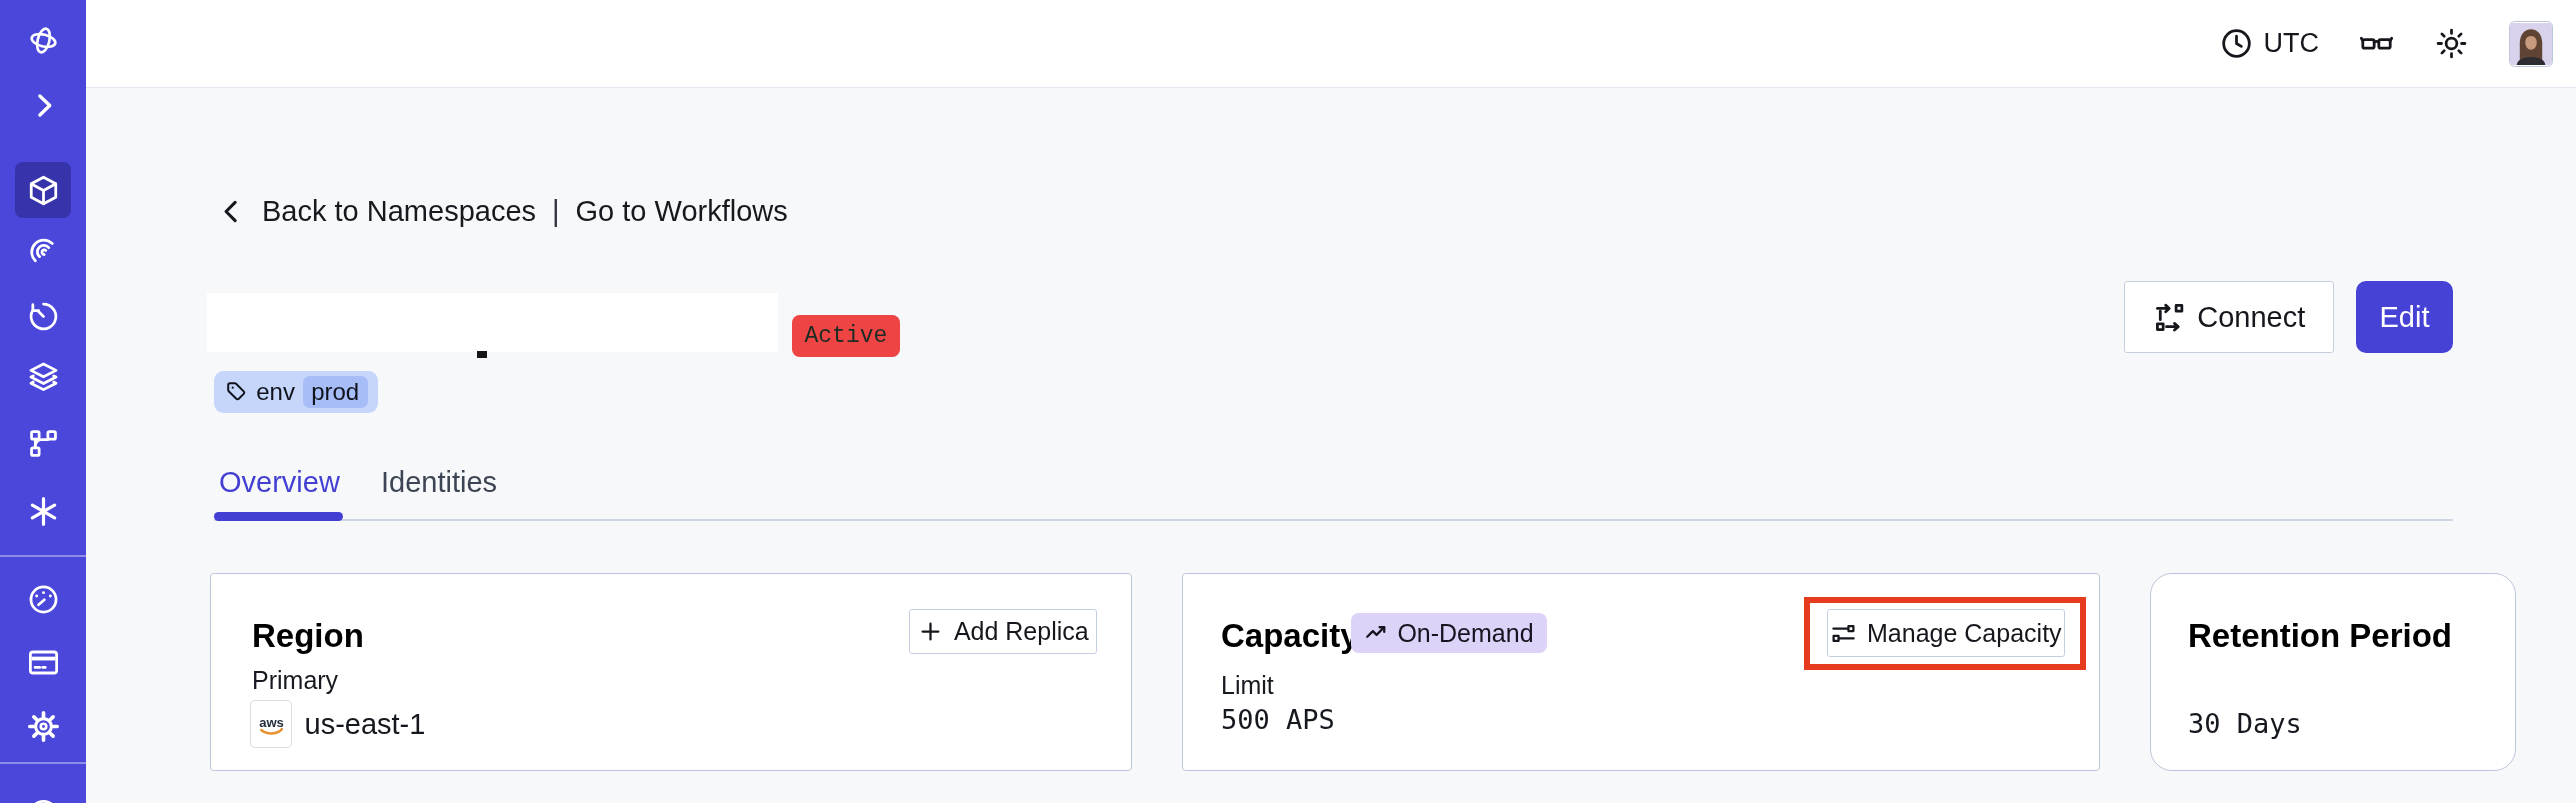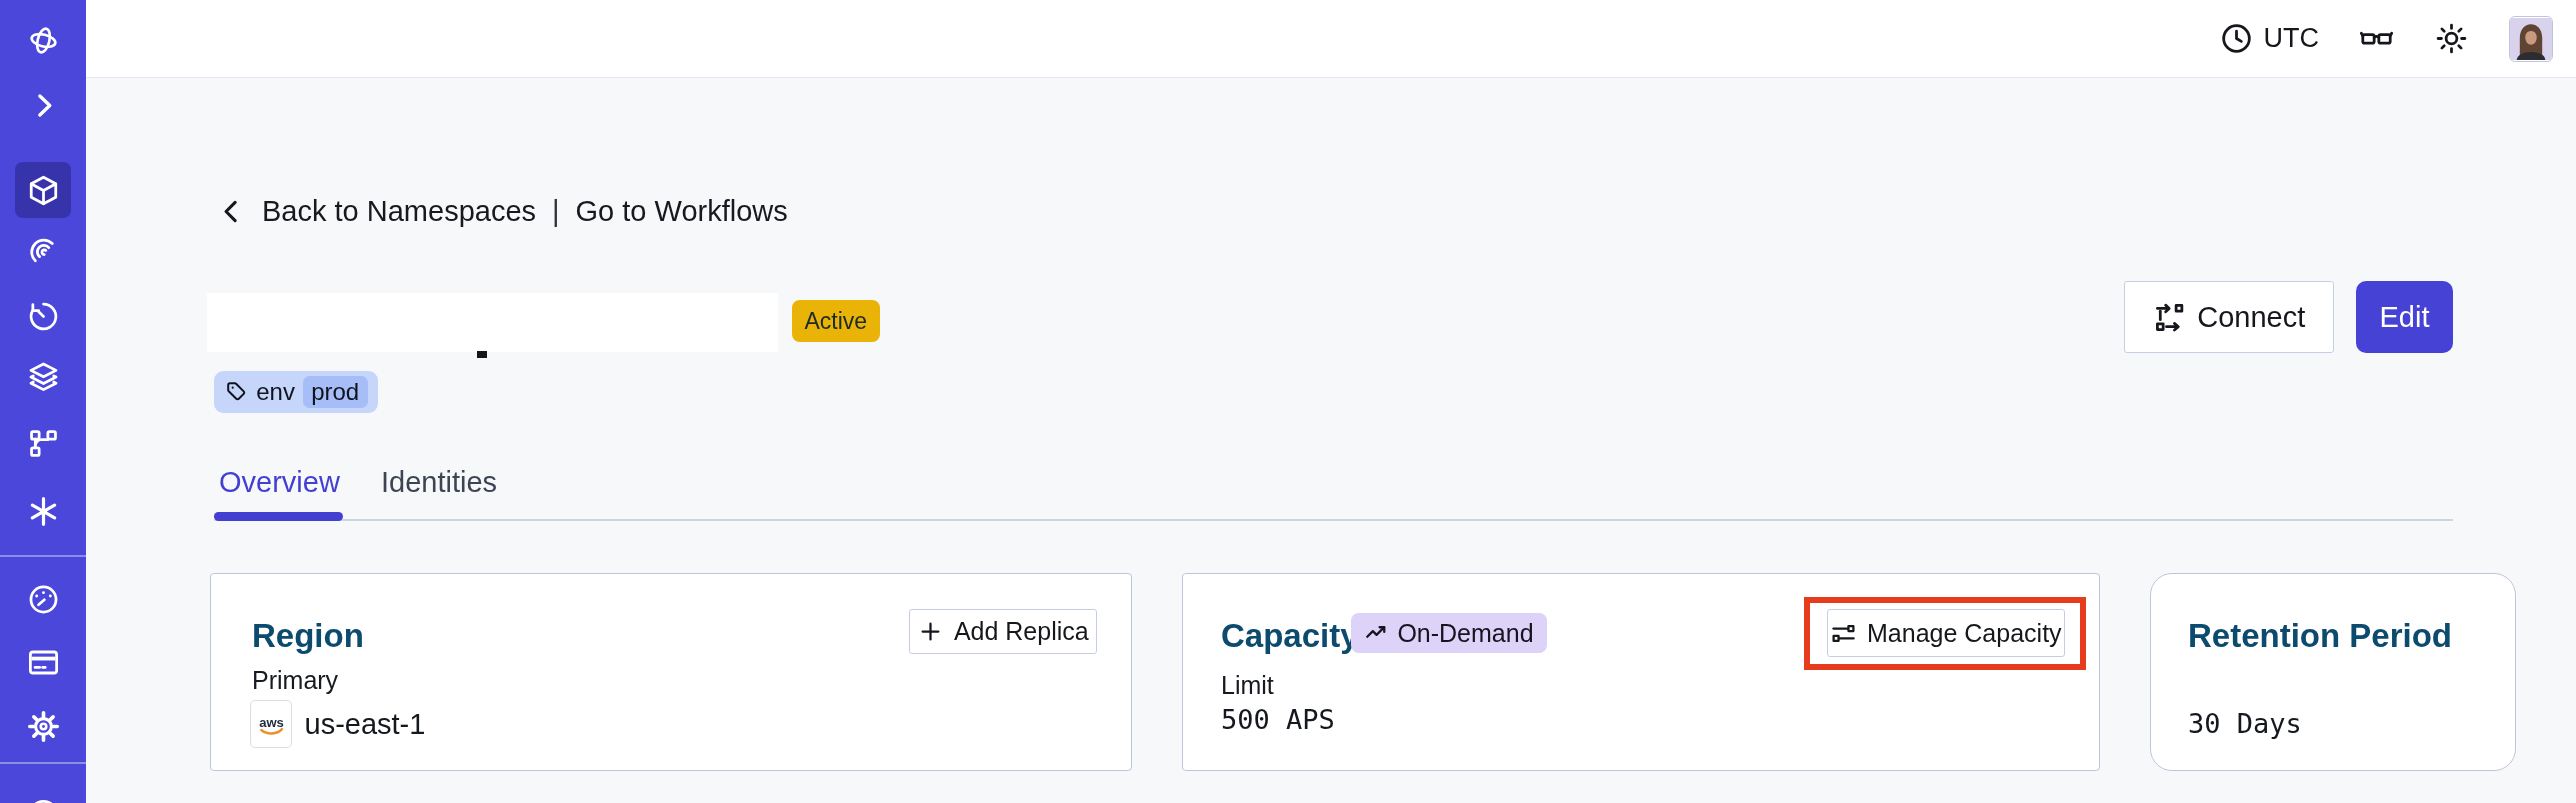--- a/index.html
+++ b/index.html
@@ -9,58 +9,58 @@
 
   
   .sidebar { position:absolute; left:0; top:0; width:86px; height:804px; background:#4b47da; z-index:5; }
   .side-item { position:absolute; left:22px; width:42px; height:42px; display:flex; align-items:center; justify-content:center; cursor:pointer; }
   .side-item svg { width:35px; height:35px; stroke:#fff; fill:none; stroke-width:1.9; stroke-linecap:round; stroke-linejoin:round; }
   .side-active { position:absolute; left:15.3px; top:162px; width:56px; height:56px; background:rgba(10,8,64,.30); border-radius:7.7px; display:flex; align-items:center; justify-content:center; cursor:pointer; }
   .side-active svg { width:35px; height:35px; stroke:#fff; fill:none; stroke-width:1.9; stroke-linecap:round; stroke-linejoin:round; }
   .side-div { position:absolute; left:0; width:86px; height:1.9px; background:rgba(255,255,255,.38); }
 
   
-  .topbar { position:absolute; left:86px; top:0; width:2490px; height:78px; background:#ffffff; border-bottom:1.9px solid #e3e7ef; display:flex; align-items:center; justify-content:flex-end; z-index:4; }
+  .topbar { position:absolute; left:86px; top:0; width:2490px; height:88px; background:#ffffff; border-bottom:1.9px solid #e3e7ef; display:flex; align-items:center; justify-content:flex-end; z-index:4; }
   .topbar .cluster { display:flex; align-items:center; gap:40px; margin-right:23px; }
   .tz { display:flex; align-items:center; gap:9.6px; cursor:pointer; }
   .tz span { font-size:27px; font-weight:500; color:#15171c; }
   .tb-icon svg { width:35px; height:35px; stroke:#15171c; fill:none; stroke-width:1.9; stroke-linecap:round; stroke-linejoin:round; display:block; cursor:pointer; }
   .avatar { width:44px; height:46px; border:1.9px solid #bcc6dd; border-radius:5.8px; overflow:hidden; cursor:pointer; }
   .avatar svg { display:block; width:100%; height:100%; }
 
   
   .crumb { position:absolute; left:217px; top:195px; display:flex; align-items:center; gap:16px; font-size:29px; font-weight:500; color:#17191f; }
   .crumb svg { width:29px; height:29px; stroke:#17191f; fill:none; stroke-width:2.6; stroke-linecap:round; stroke-linejoin:round; cursor:pointer; }
   .crumb a { color:#17191f; text-decoration:none; cursor:pointer; }
   .crumb .sep { font-weight:400; color:#30333b; }
 
   .redacted { position:absolute; left:207px; top:293px; width:571px; height:59px; background:#ffffff; }
   .dot-artifact { position:absolute; left:477px; top:351px; width:9.6px; height:6.7px; background:#161616; }
-  .badge-active { position:absolute; left:792px; top:300px; height:42px; display:flex; align-items:center; padding:0 12.5px; background:#eab308; border-radius:7.7px; font-size:23px; color:#1c2b23; }
+  .badge-active { position:absolute; left:792px; top:315px; height:42px; display:flex; align-items:center; padding:0 12.5px; background:#ef4444; border-radius:7.7px; font-size:23px; color:#1c2b23;font-family:Liberation Mono, monospace; }
 
   .tagpill { position:absolute; left:214px; top:371px; height:42px; display:flex; align-items:center; gap:7.7px; padding:0 10.5px; background:#c6d6fb; border-radius:9.6px; }
   .tagpill svg { width:24px; height:24px; stroke:#10131c; fill:none; stroke-width:2; stroke-linecap:round; stroke-linejoin:round; }
   .tagpill .k { font-size:24px; color:#10131c; }
   .tagchip { background:#a6bdf8; border-radius:6.7px; padding:1.9px 8.6px; font-size:24px; color:#10131c; }
 
   .btn { display:flex; align-items:center; justify-content:center; gap:11.5px; background:#fff; border:1.9px solid #c5cee1; border-radius:2.9px; color:#15171c; cursor:pointer; font-family:"Liberation Sans",sans-serif; }
   .btn svg { stroke:#15171c; fill:none; stroke-width:2; stroke-linecap:round; stroke-linejoin:round; }
   .btn-connect { position:absolute; left:2124px; top:281px; width:210px; height:72px; font-size:29px; font-weight:500; }
   .btn-connect svg { width:33px; height:33px; }
   .btn-edit { position:absolute; left:2356px; top:281px; width:97px; height:72px; background:#4642d6; border:none; border-radius:10px; color:#fff; font-size:29px; display:flex; align-items:center; justify-content:center; cursor:pointer; }
 
   .tab { position:absolute; top:466px; font-size:29px; cursor:pointer; }
   .tab-active { left:219px; color:#433fd2; font-weight:500; }
   .tab-idle { left:381px; color:#3d4454; font-weight:500; }
   .tabline { position:absolute; left:214px; top:519px; width:2239px; height:1.9px; background:#cdd4e2; }
   .tabbar { position:absolute; left:214px; top:512px; width:129px; height:8.6px; background:#433fd2; border-radius:4.8px; }
 
   
   .card { position:absolute; top:573px; height:198px; background:#fff; border:1.9px solid #bcc6da; border-radius:3.8px; }
-  .card-title { position:absolute; font-size:33px; font-weight:600; color:#0c4a6e; }
+  .card-title { position:absolute; font-size:33px; font-weight:600; color:#000000; }
   .lbl { position:absolute; font-size:25px; color:#171a20; }
   .mono { position:absolute; font-family:"DejaVu Sans Mono", monospace; font-size:27px; color:#15181e; }
 
   .btn-sm { position:absolute; display:flex; align-items:center; justify-content:center; gap:9.6px; background:#fff; border:1.9px solid #c5cee1; border-radius:2.9px; font-size:25px; font-weight:500; color:#15171c; cursor:pointer; font-family:"Liberation Sans",sans-serif; }
   .btn-sm svg { width:27px; height:27px; stroke:#15171c; fill:none; stroke-width:2; stroke-linecap:round; stroke-linejoin:round; }
 
   .badge-demand { position:absolute; left:168px; top:39px; height:40px; display:flex; align-items:center; gap:7px; padding:0 13.4px; background:#ddd2f8; border-radius:7.7px; font-size:25px; color:#17131f; }
   .badge-demand svg { width:26px; height:26px; stroke:#17131f; fill:none; stroke-width:2.1; stroke-linecap:round; stroke-linejoin:round; }
 
   .annotation { position:absolute; left:621px; top:23px; width:282px; height:73px; border:6.7px solid #e63c1d; z-index:2; }

